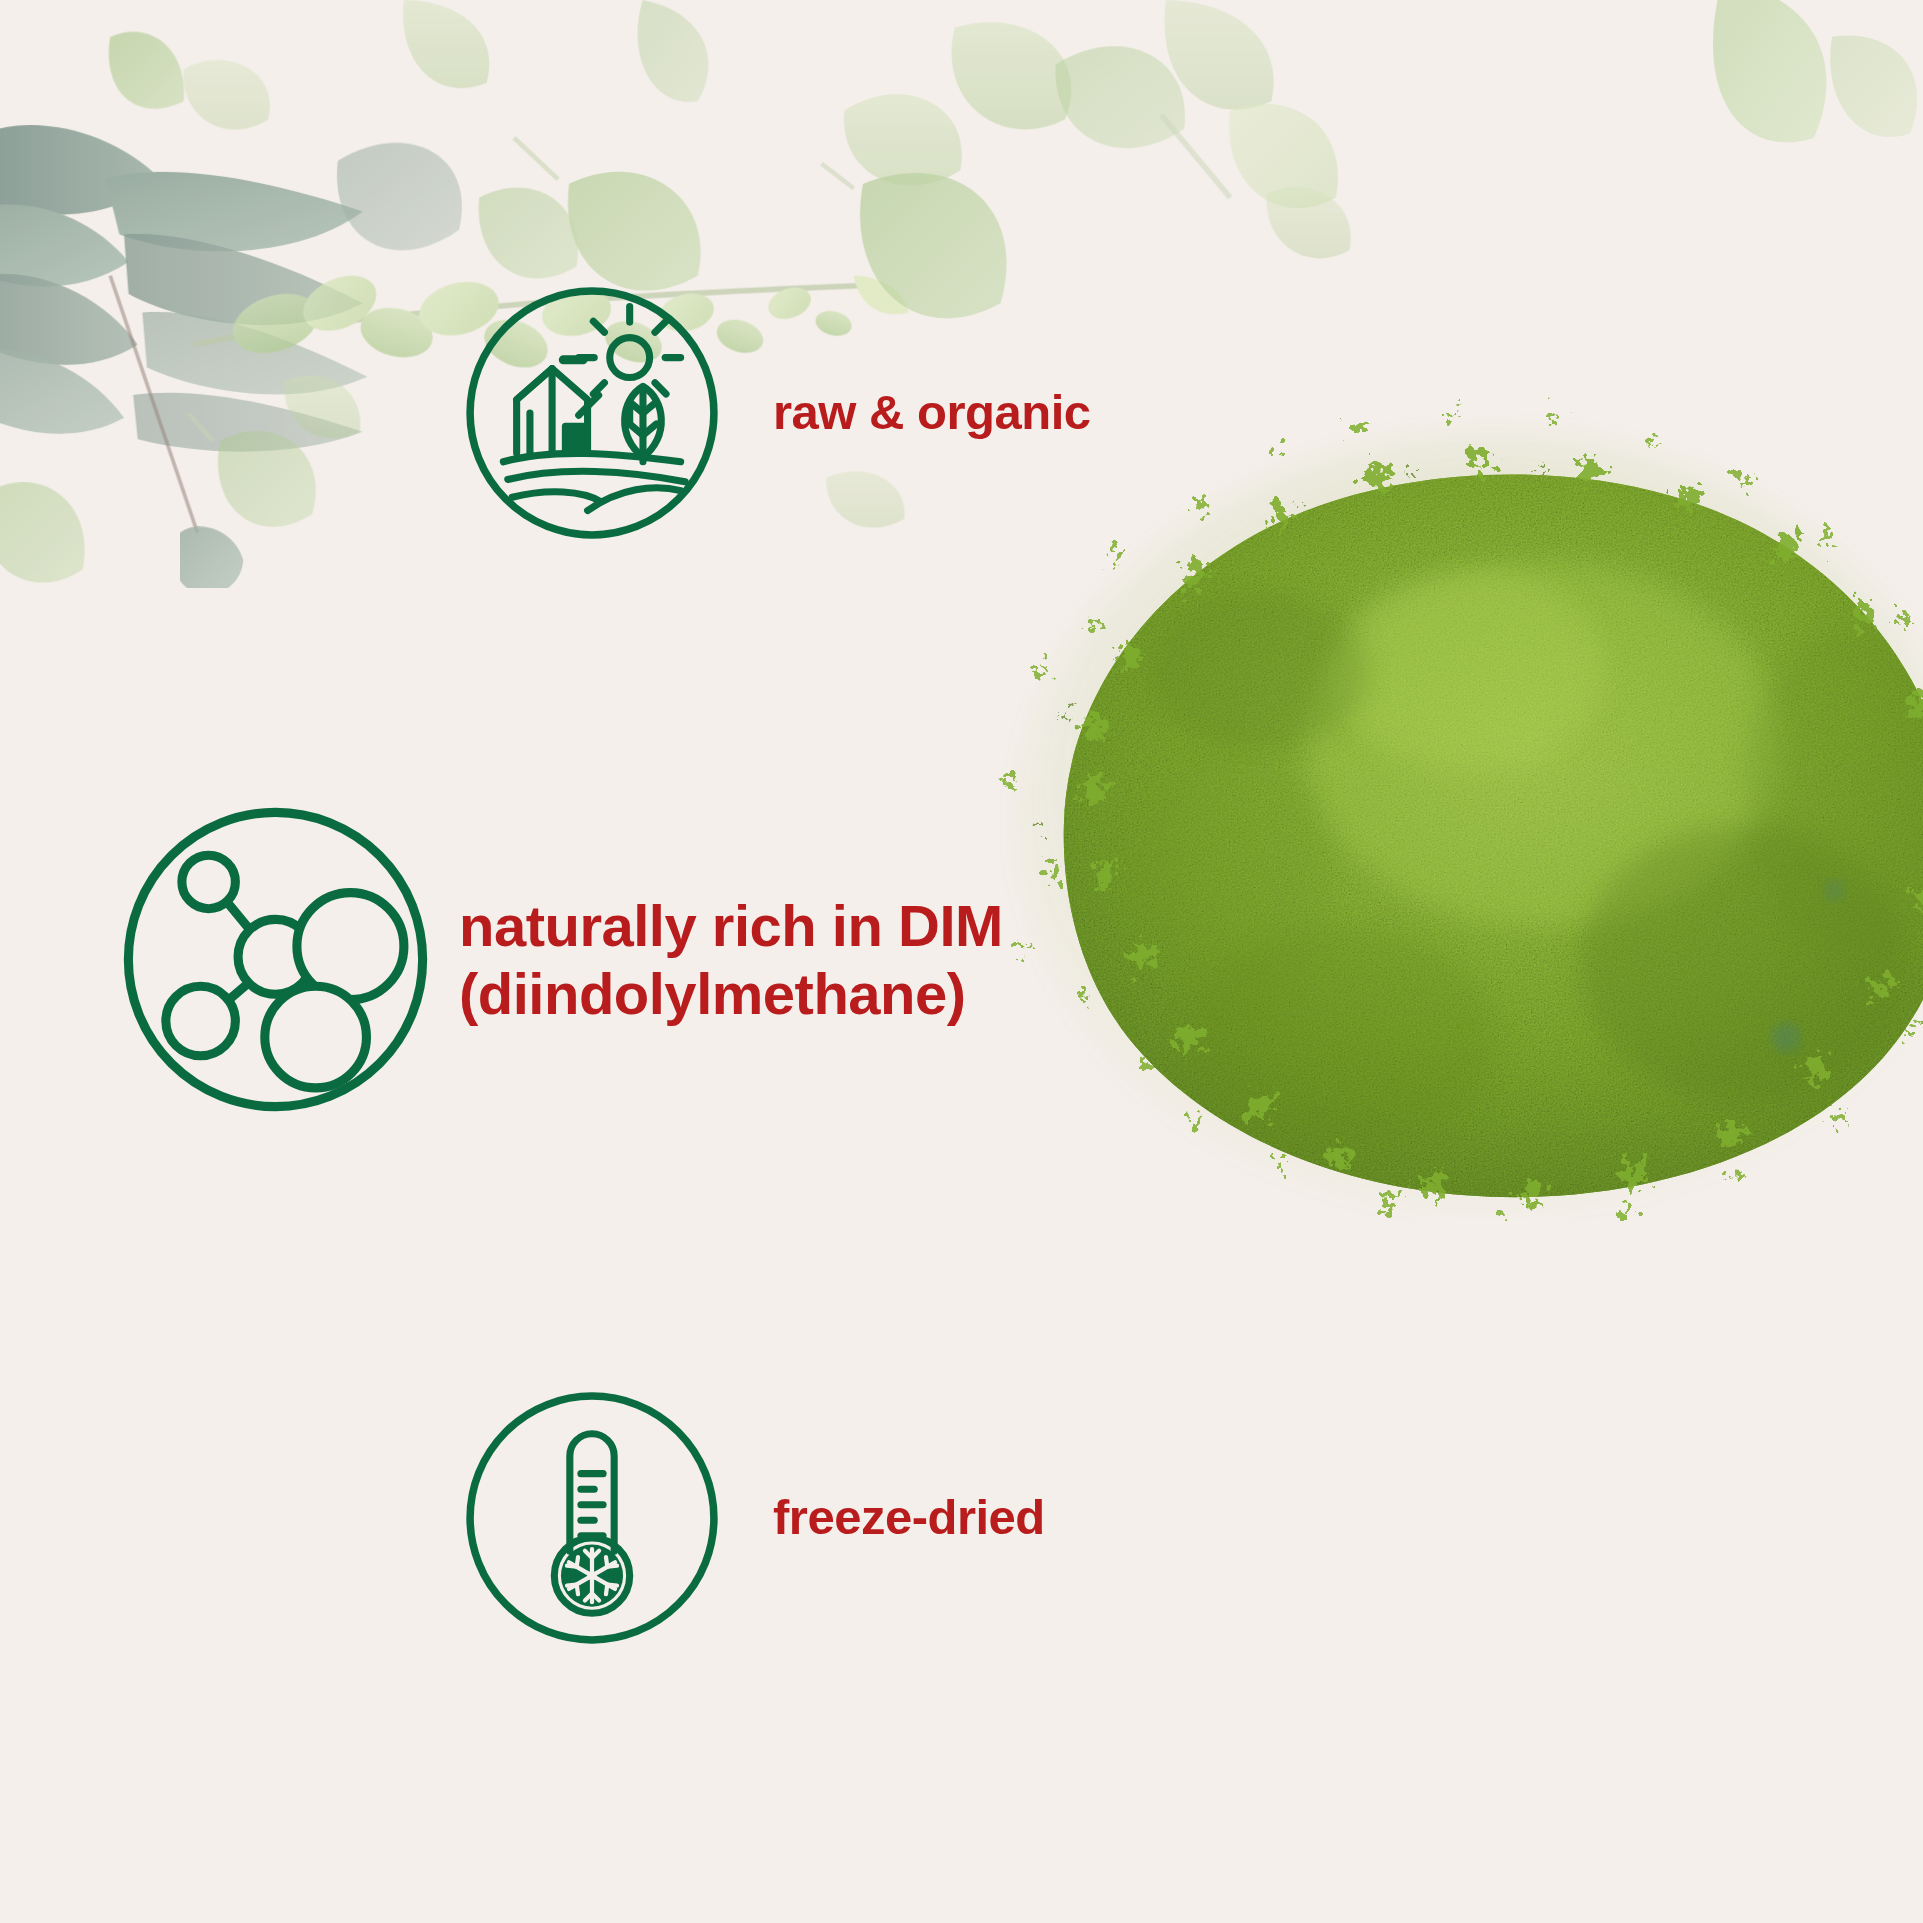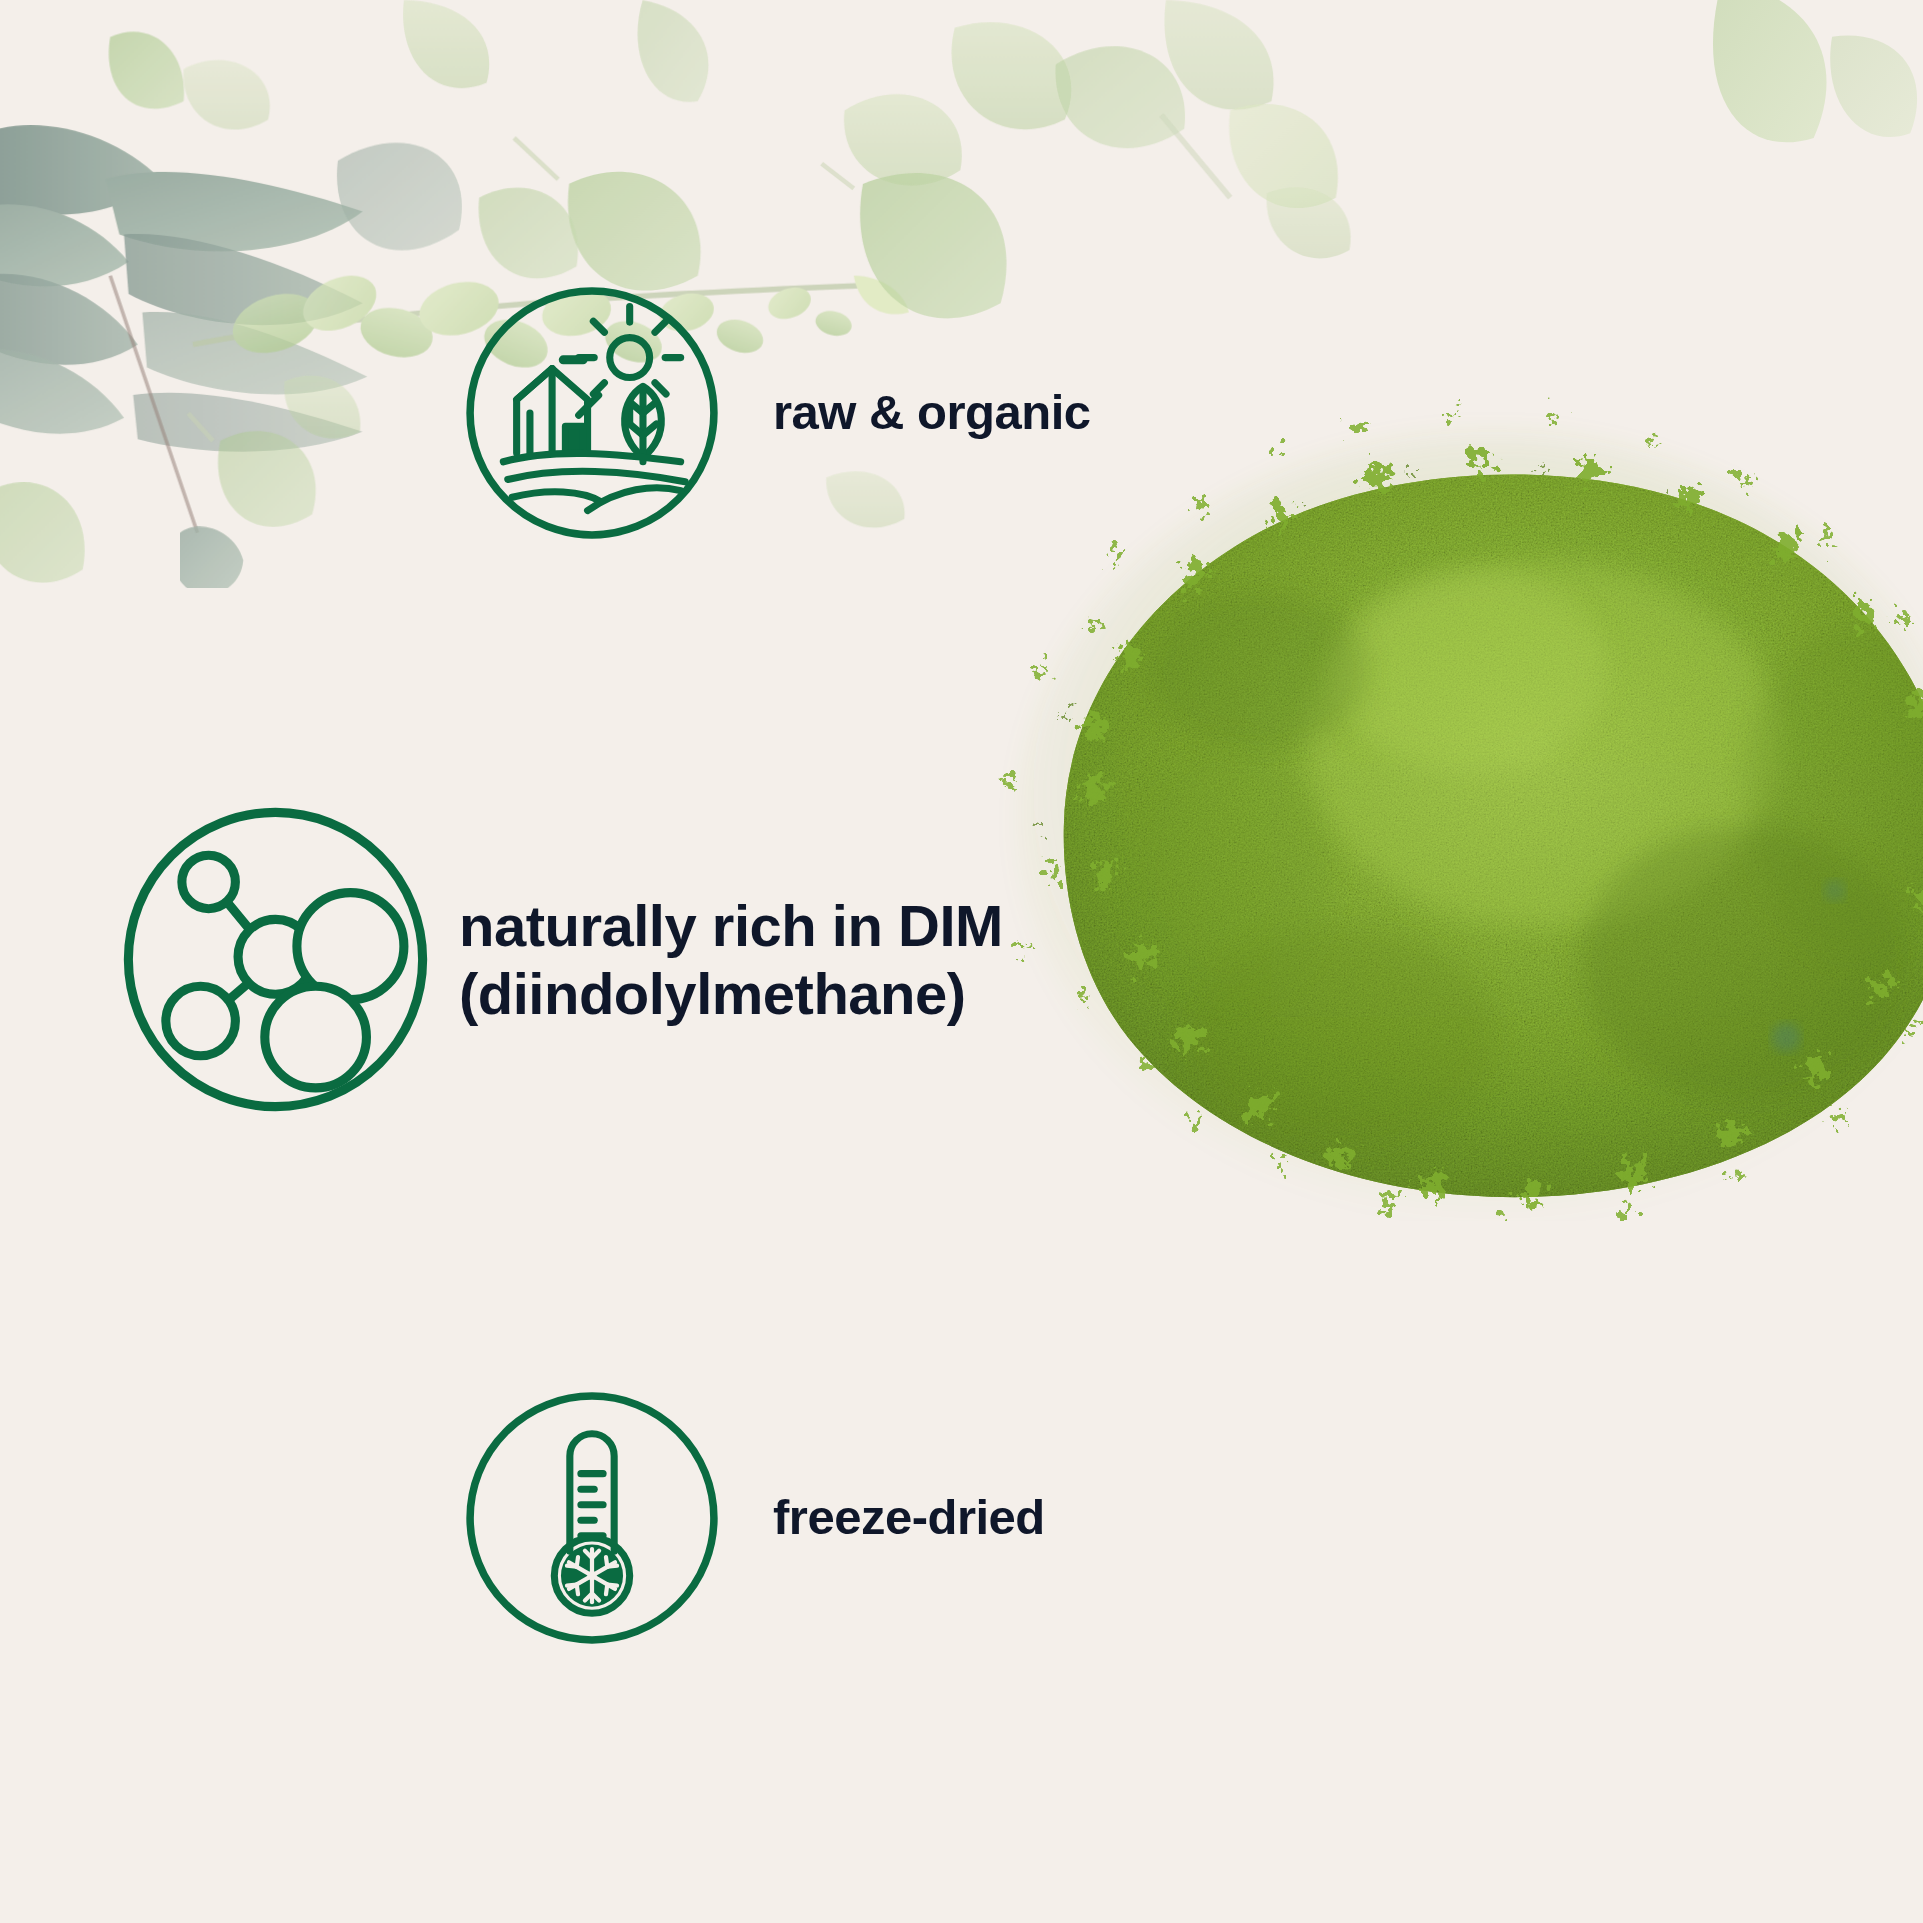--- a/index.html
+++ b/index.html
@@ -50,21 +50,21 @@
   .feature {
     position: absolute;
     display: flex;
     align-items: center;
   }
   .feature-icon {
     flex: 0 0 auto;
     display: block;
   }
   .feature-label {
-    color: #0f172a;
+    color: #b91c1c;
     font-weight: 700;
     letter-spacing: -0.5px;
     line-height: 1.17;
     white-space: pre-line;
   }
 
   .f-raw   { left: 459px; top: 280px; }
   .f-dim   { left: 115px; top: 799px; }
   .f-freeze{ left: 459px; top: 1385px; }
 

